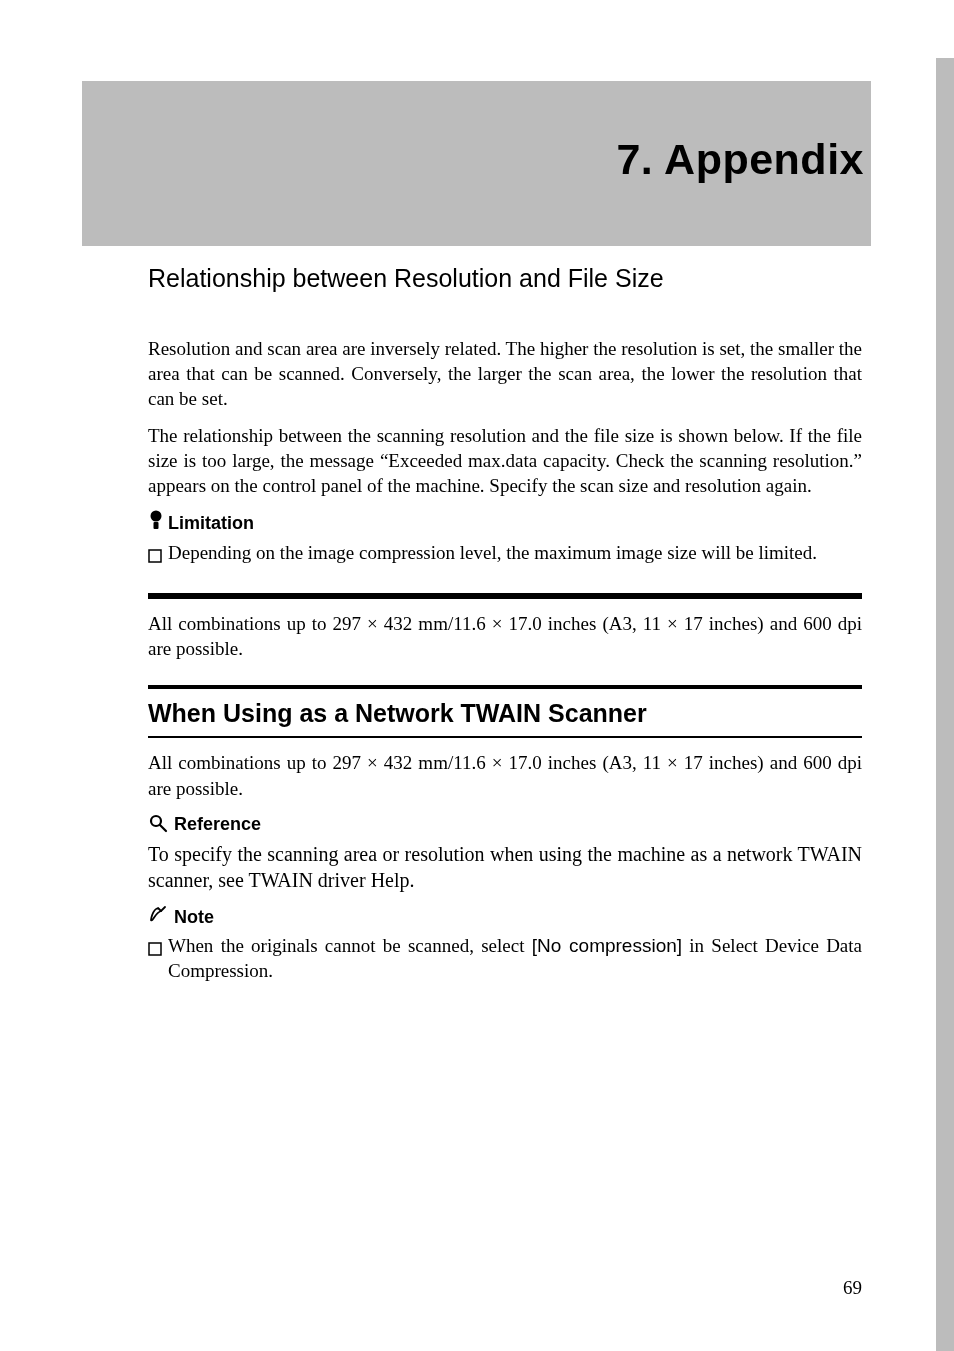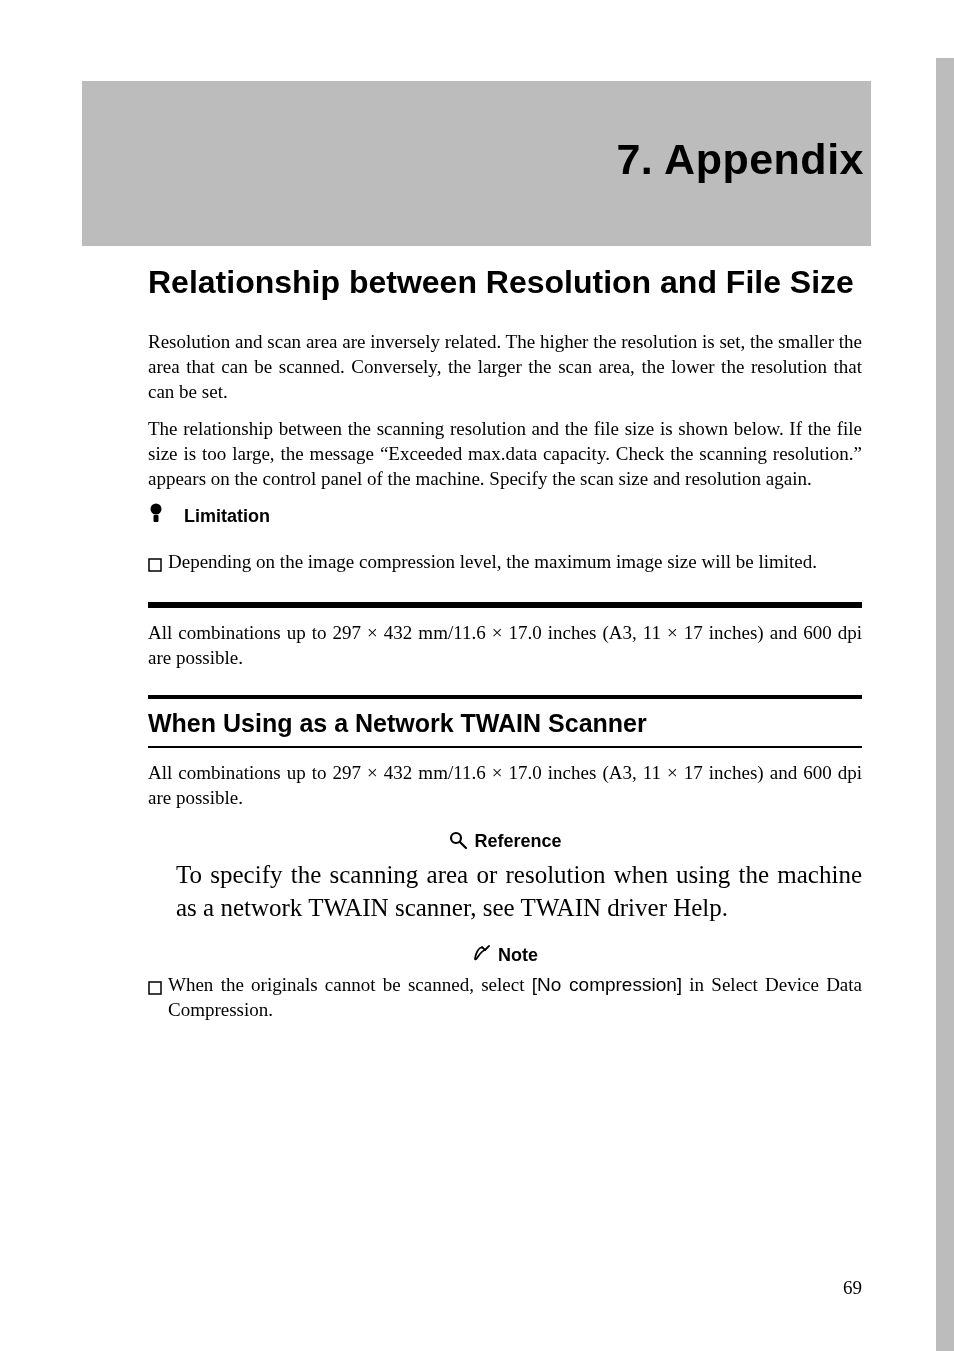--- a/index.html
+++ b/index.html
@@ -32,37 +32,37 @@
   font-weight: 900;
   font-size: 43px;
   color: #000;
   letter-spacing: 0.5px;
 }
 .content {
   padding: 28px 92px 0 148px;
 }
 .section-title {
   font-family: "Arial Black", Arial, sans-serif;
-  font-weight: 700;
-  font-size: 32px;
+  font-weight: 400;
+  font-size: 25px;
   line-height: 1.15;
-  margin-bottom: 28px;
+  margin-bottom: 43px;
 }
 .body-p {
   font-size: 19px;
   line-height: 1.32;
   margin-bottom: 12px;
   text-align: justify;
 }
 .limitation-row {
   display: flex;
   align-items: center;
-  gap: 20px;
+  gap: 4px;
   margin-top: 8px;
-  margin-bottom: 20px;
+  margin-bottom: 4px;
 }
 .limitation-label {
   font-family: Arial, sans-serif;
   font-weight: bold;
   font-size: 18px;
 }
 .bullet-line {
   display: flex;
   gap: 6px;
   font-size: 19px;
@@ -89,33 +89,31 @@
   padding: 10px 0 8px 0;
 }
 .subsection-rule-bottom {
   border-top: 2px solid #000;
   margin-bottom: 12px;
 }
 .ref-row, .note-row {
   display: flex;
   align-items: center;
   gap: 6px;
-  margin-top: 20px;
+  margin-top: 12px;
   margin-bottom: 4px;
-  justify-content: center;
 }
 .ref-label, .note-label {
   font-family: Arial, sans-serif;
   font-weight: bold;
   font-size: 18px;
 }
 .indent-p {
-  font-size: 25px;
+  font-size: 20px;
   line-height: 1.32;
-  margin-left: 28px;
   margin-bottom: 8px;
   text-align: justify;
 }
 .bold-inline {
   font-family: Arial, sans-serif;
   font-weight: normal;
 }
 .page-number {
   position: absolute;
   bottom: 52px;

